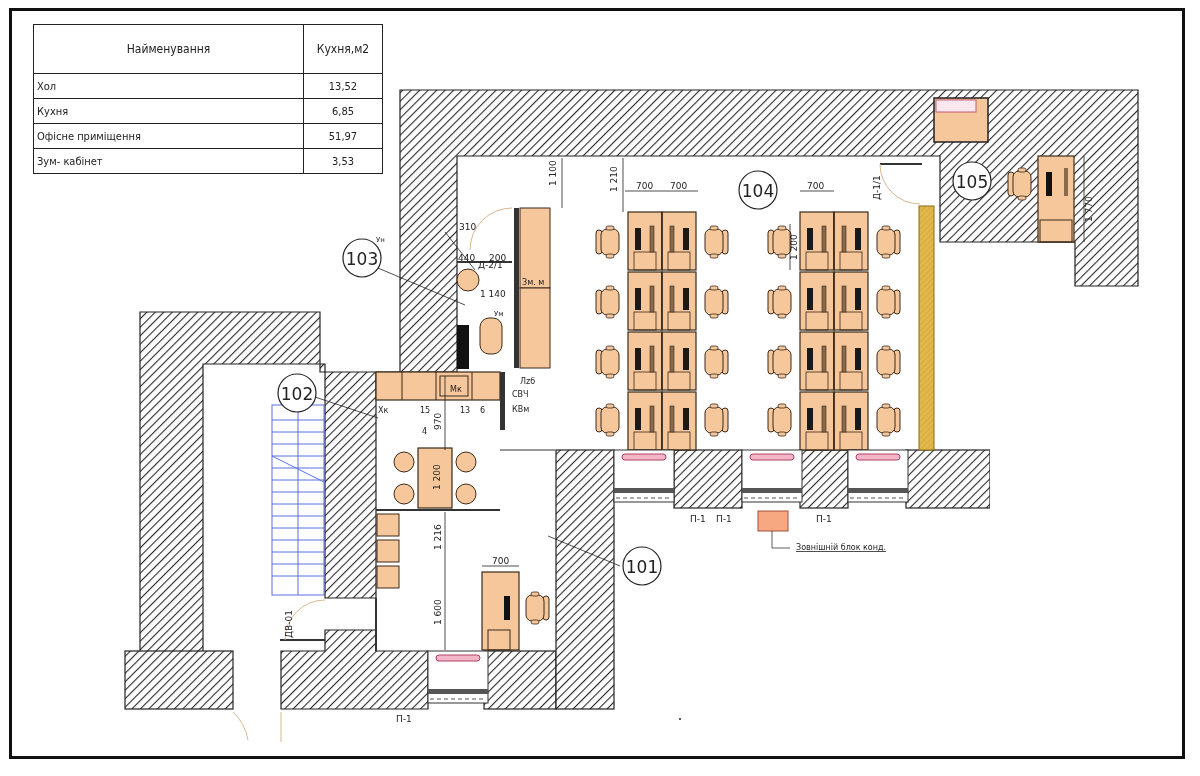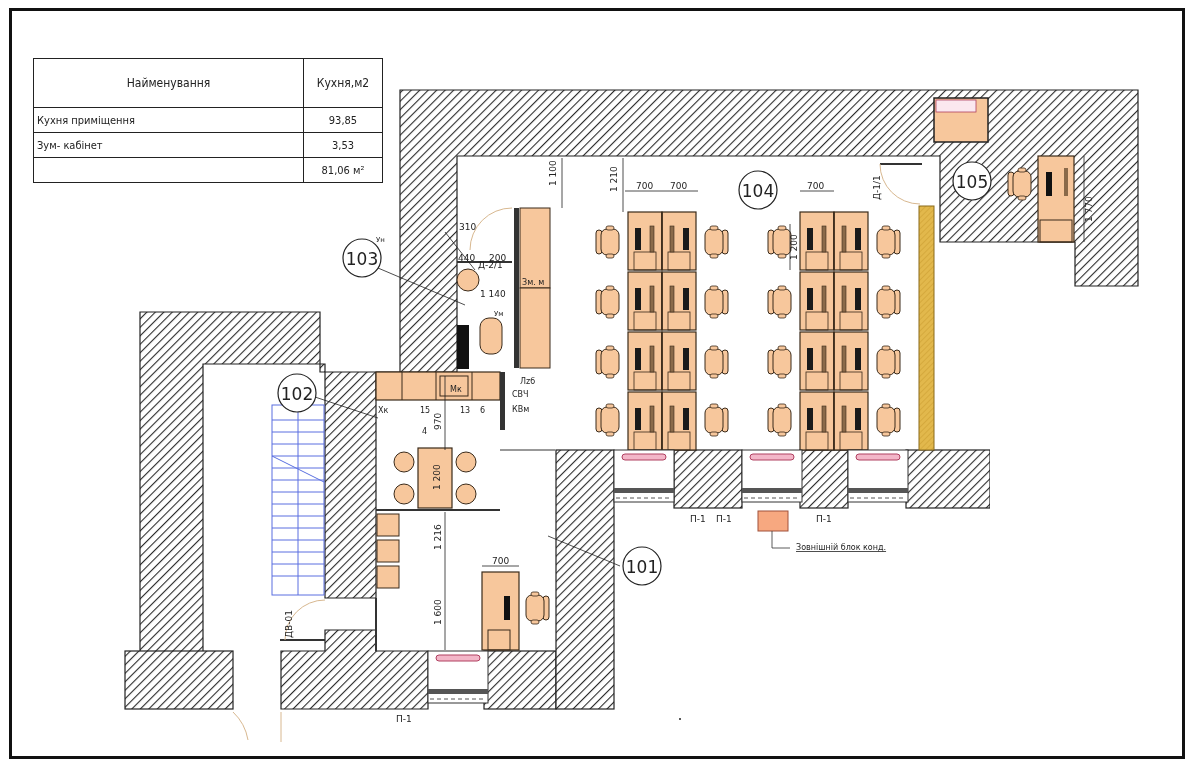--- a/index.html
+++ b/index.html
@@ -2,50 +2,54 @@
 <html><head>
 <meta charset="utf-8">
 <style>
   html, body { margin:0; padding:0; background:#ffffff; }
   body { width:1200px; height:776px; position:relative; overflow:hidden;
          font-family:"DejaVu Sans", sans-serif; }
   .frame { position:absolute; left:9px; top:8px; width:1176px; height:751px;
            border:3px solid #111; box-sizing:border-box; background:#fff; }
   .legend { position:absolute; left:33px; top:24px; width:350px;
             border-collapse:collapse; font-family:"DejaVu Sans Condensed","DejaVu Sans",sans-serif;
-            font-size:11px; color:#222; background:#fff; z-index:5;margin-top:34px; }
+            font-size:11px; color:#222; background:#fff; z-index:5; }
   .legend th, .legend td { border:1.5px solid #222; padding:0 3px; height:24px; }
   .legend th { height:48px; font-weight:normal; font-size:12px; text-align:center; }
   .legend td.area { text-align:center; width:72px; }
   .legend td.name { text-align:left; }
   svg.plan { position:absolute; left:0; top:0; }
   svg text { font-family:"DejaVu Sans", sans-serif; }
 </style>
 </head>
 <body>
 
 <div class="frame"></div>
 
 <table class="legend">
   <tbody>
       <tr>
     <th>Найменування</th>
     <th style="width:72px">Кухня,м2</th>
   </tr>
   <tr>
-    <td class="name">Кухня приміщення</td>
-    <td class="area">93,85</td>
+    <td class="name">Хол</td>
+    <td class="area">13,52</td>
+  </tr>
+  <tr>
+    <td class="name">Кухня</td>
+    <td class="area">6,85</td>
+  </tr>
+  <tr>
+    <td class="name">Офісне приміщення</td>
+    <td class="area">51,97</td>
   </tr>
   <tr>
     <td class="name">Зум- кабінет</td>
     <td class="area">3,53</td>
-  </tr>
-  <tr>
-    <td class="name"></td>
-    <td class="area">81,06 м²</td>
   </tr>
 </tbody>
   </table>
 
 <svg class="plan" width="1200" height="776" viewBox="0 0 1200 776">
   <defs>
     <pattern id="hatch" patternUnits="userSpaceOnUse" width="6" height="6" patternTransform="rotate(45)">
       <rect width="6" height="6" fill="#ffffff"></rect>
       <line x1="0" y1="0" x2="0" y2="6" stroke="#2b2b2b" stroke-width="2.2"></line>
     </pattern>

